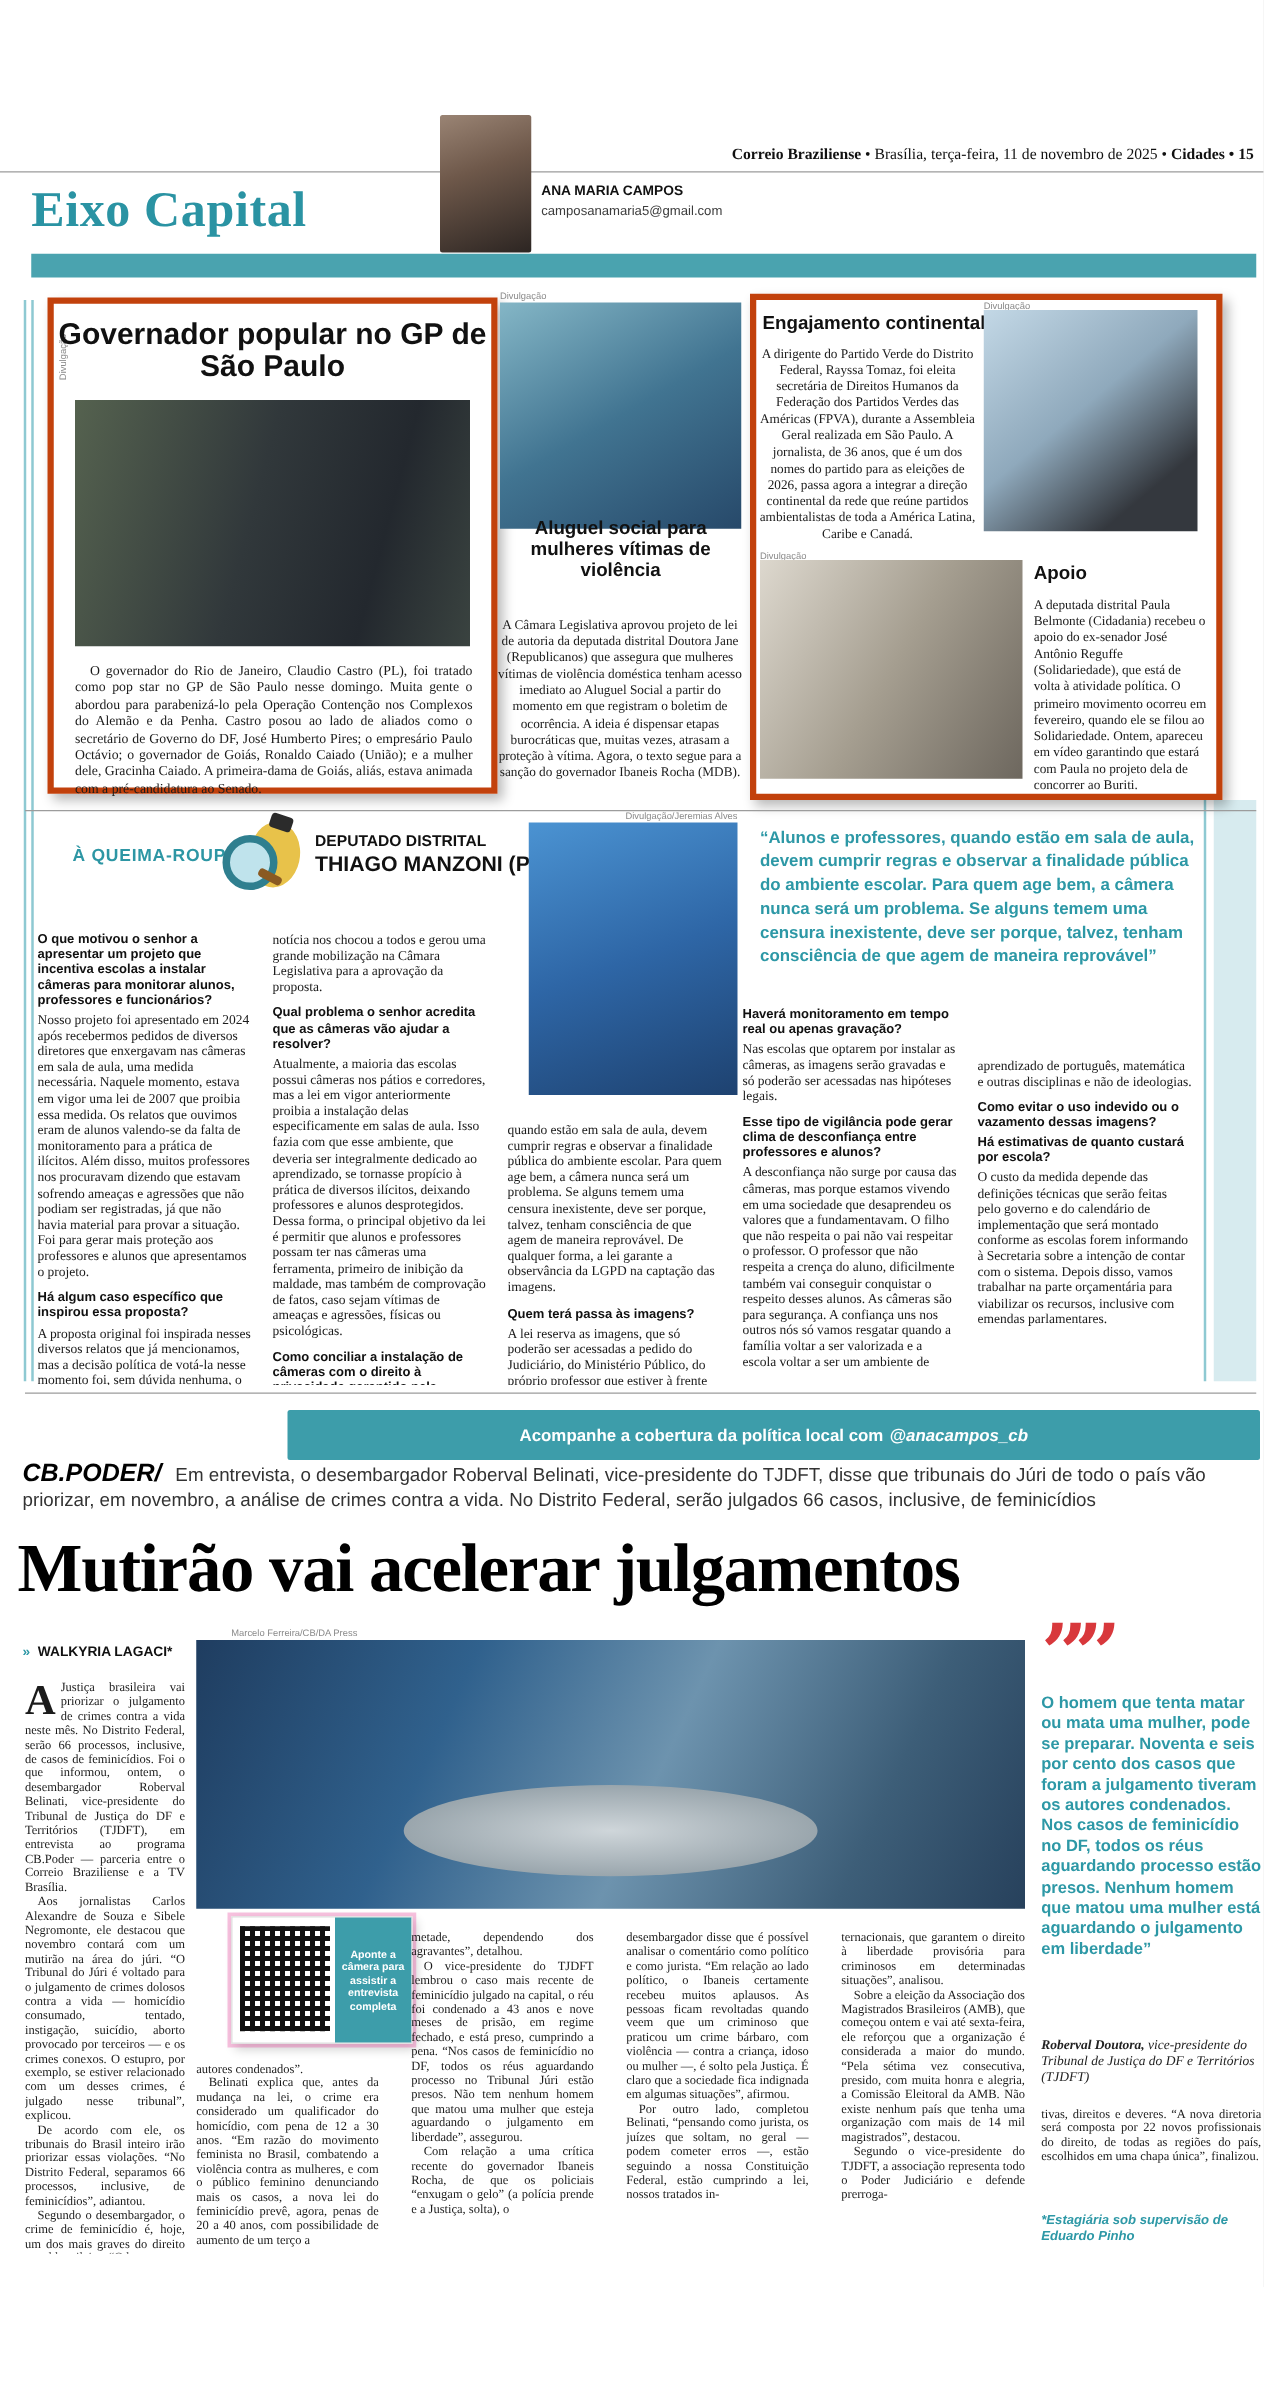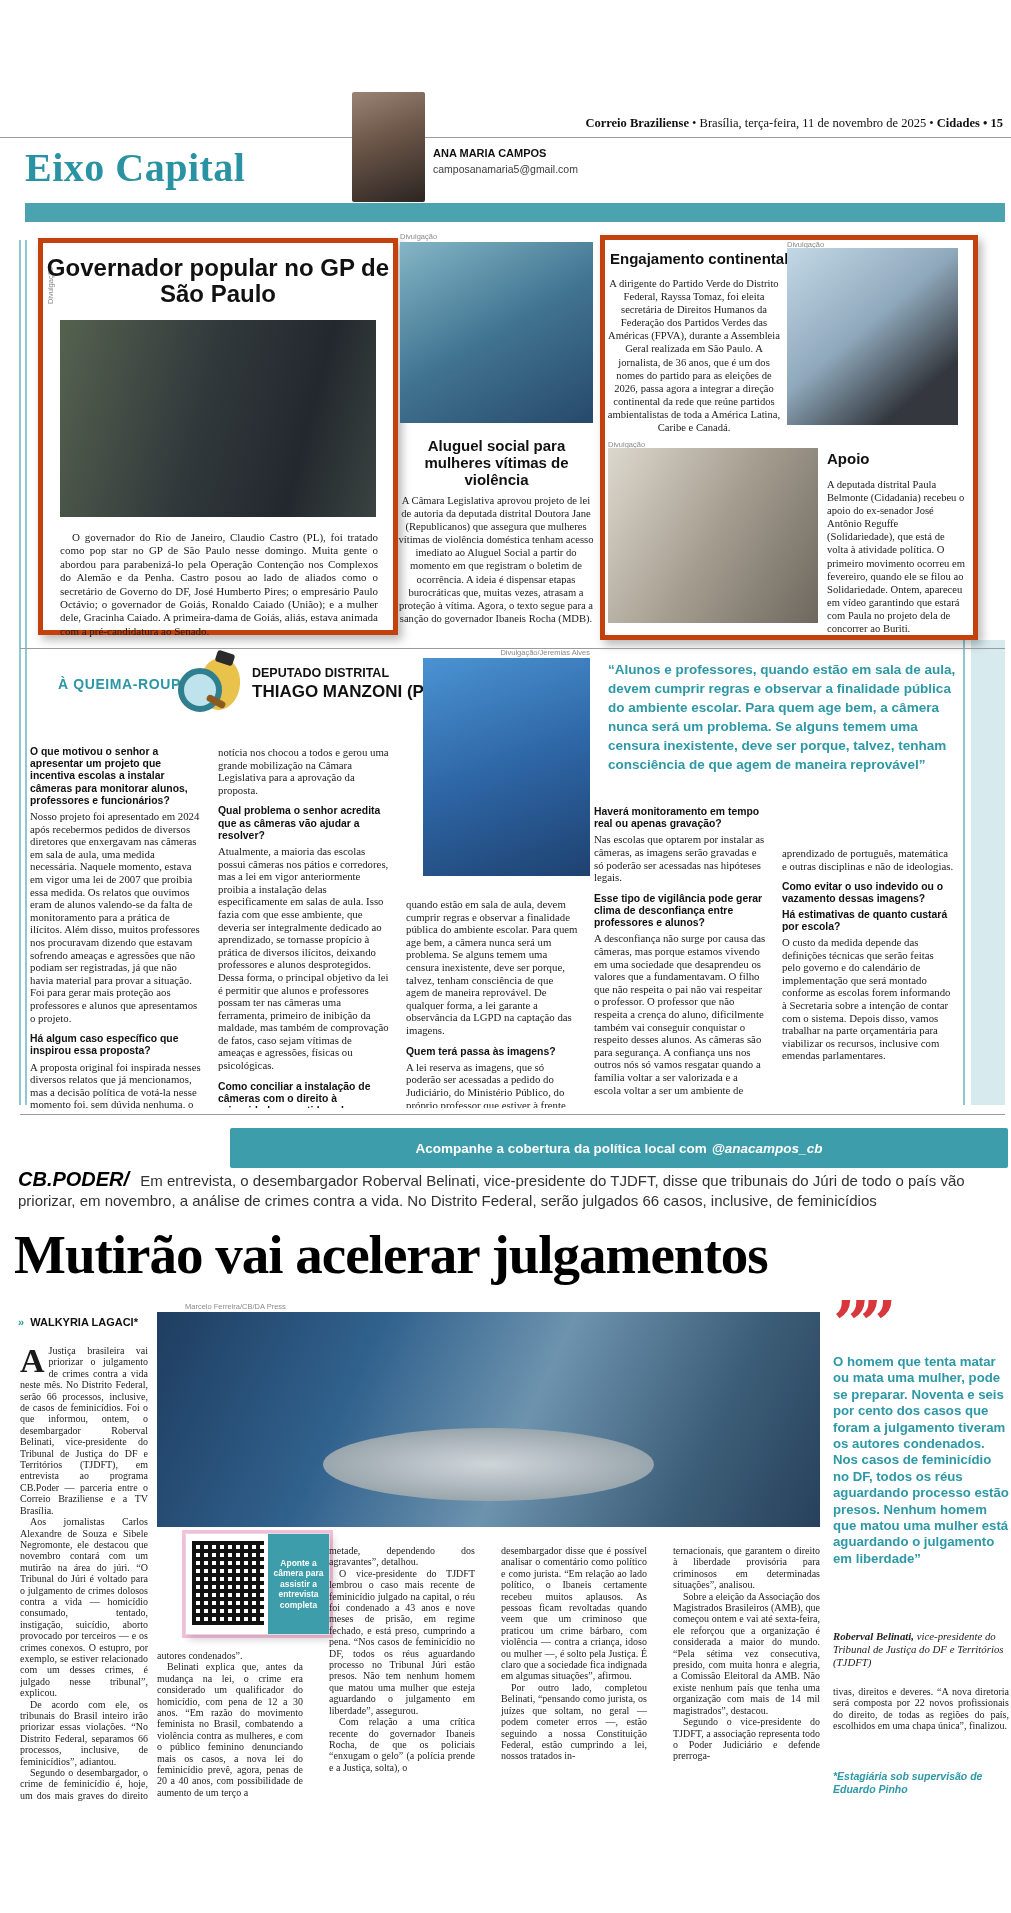--- a/index.html
+++ b/index.html
@@ -111,21 +111,21 @@
 
   <div class="story-box" style="left:38px;top:238px;width:350px;height:387px;">
     <div class="credit credit-v" style="left:3px;top:24px;">Divulgação</div>
     <div class="gov-title">Governador popular no GP de São Paulo</div>
     <div class="gov-photo"></div>
     <div class="gov-body">O governador do Rio de Janeiro, Claudio Castro (PL), foi tratado como pop star no GP de São Paulo nesse domingo. Muita gente o abordou para parabenizá-lo pela Operação Contenção nos Complexos do Alemão e da Penha. Castro posou ao lado de aliados como o secretário de Governo do DF, José Humberto Pires; o empresário Paulo Octávio; o governador de Goiás, Ronaldo Caiado (União); e a mulher dele, Gracinha Caiado. A primeira-dama de Goiás, aliás, estava animada com a pré-candidatura ao Senado.</div>
   </div>
 
   <div class="credit" style="left:400px;top:232px;">Divulgação</div>
   <div class="photo" style="left:400px;top:242px;width:193px;height:181px;background:linear-gradient(150deg,#84b6c6 0%,#417491 50%,#27496a 100%);"></div>
-  <div class="sec-title centered" style="left:398px;top:437px;width:197px;">Aluguel social para mulheres vítimas de violência</div>
+  <div class="sec-title centered" style="left:398px;top:414px;width:197px;">Aluguel social para mulheres vítimas de violência</div>
   <div class="sec-body centered" style="left:396px;top:494px;width:200px;">A Câmara Legislativa aprovou projeto de lei de autoria da deputada distrital Doutora Jane (Republicanos) que assegura que mulheres vítimas de violência doméstica tenham acesso imediato ao Aluguel Social a partir do momento em que registram o boletim de ocorrência. A ideia é dispensar etapas burocráticas que, muitas vezes, atrasam a proteção à vítima. Agora, o texto segue para a sanção do governador Ibaneis Rocha (MDB).</div>
 
   <div class="story-box" style="left:600px;top:235px;width:368px;height:395px;"></div>
   <div class="sec-title" style="left:610px;top:250px;">Engajamento continental</div>
   <div class="sec-body centered" style="left:606px;top:277px;width:176px;">A dirigente do Partido Verde do Distrito Federal, Rayssa Tomaz, foi eleita secretária de Direitos Humanos da Federação dos Partidos Verdes das Américas (FPVA), durante a Assembleia Geral realizada em São Paulo. A jornalista, de 36 anos, que é um dos nomes do partido para as eleições de 2026, passa agora a integrar a direção continental da rede que reúne partidos ambientalistas de toda a América Latina, Caribe e Canadá.</div>
   <div class="credit" style="left:787px;top:240px;">Divulgação</div>
   <div class="photo" style="left:787px;top:248px;width:171px;height:177px;background:linear-gradient(140deg,#c3d8e6 0%,#8fa9bc 45%,#34383e 80%);"></div>
 
   <div class="credit" style="left:608px;top:440px;">Divulgação</div>
   <div class="photo" style="left:608px;top:448px;width:210px;height:175px;background:linear-gradient(120deg,#ddd8ce 0%,#a59e90 50%,#6d675e 100%);"></div>
@@ -229,19 +229,19 @@
     </div>
   <div class="art-col" style="left:673px;top:1545px;width:147px;height:258px;">
       <p class="seg-cont">ternacionais, que garantem o direito à liberdade provisória para criminosos em determinadas situações”, analisou.</p>
       <p class="seg-p">Sobre a eleição da Associação dos Magistrados Brasileiros (AMB), que começou ontem e vai até sexta-feira, ele reforçou que a organização é considerada a maior do mundo. “Pela sétima vez consecutiva, presido, com muita honra e alegria, a Comissão Eleitoral da AMB. Não existe nenhum país que tenha uma organização com mais de 14 mil magistrados”, destacou.</p>
       <p class="seg-p">Segundo o vice-presidente do TJDFT, a associação representa todo o Poder Judiciário e defende prerroga-</p>
     </div>
 
   <div class="abs quote-icon">””</div>
   <div class="abs quote-text">O homem que tenta matar ou mata uma mulher, pode se preparar. Noventa e seis por cento dos casos que foram a julgamento tiveram os autores condenados. Nos casos de feminicídio no DF, todos os réus aguardando processo estão presos. Nenhum homem que matou uma mulher está aguardando o julgamento em liberdade”</div>
   <div class="abs attribution">
-    <span class="attr-name">Roberval Belinati,</span>
+    <span class="attr-name">Roberval Doutora,</span>
     <span>vice-presidente do Tribunal de Justiça do DF e Territórios (TJDFT)</span>
   </div>
   <div class="abs quote-cont">tivas, direitos e deveres. “A nova diretoria será composta por 22 novos profissionais do direito, de todas as regiões do país, escolhidos em uma chapa única”, finalizou.</div>
   <div class="abs footnote">*Estagiária sob supervisão de Eduardo Pinho</div>
 
 </div>
 
 </body></html>

